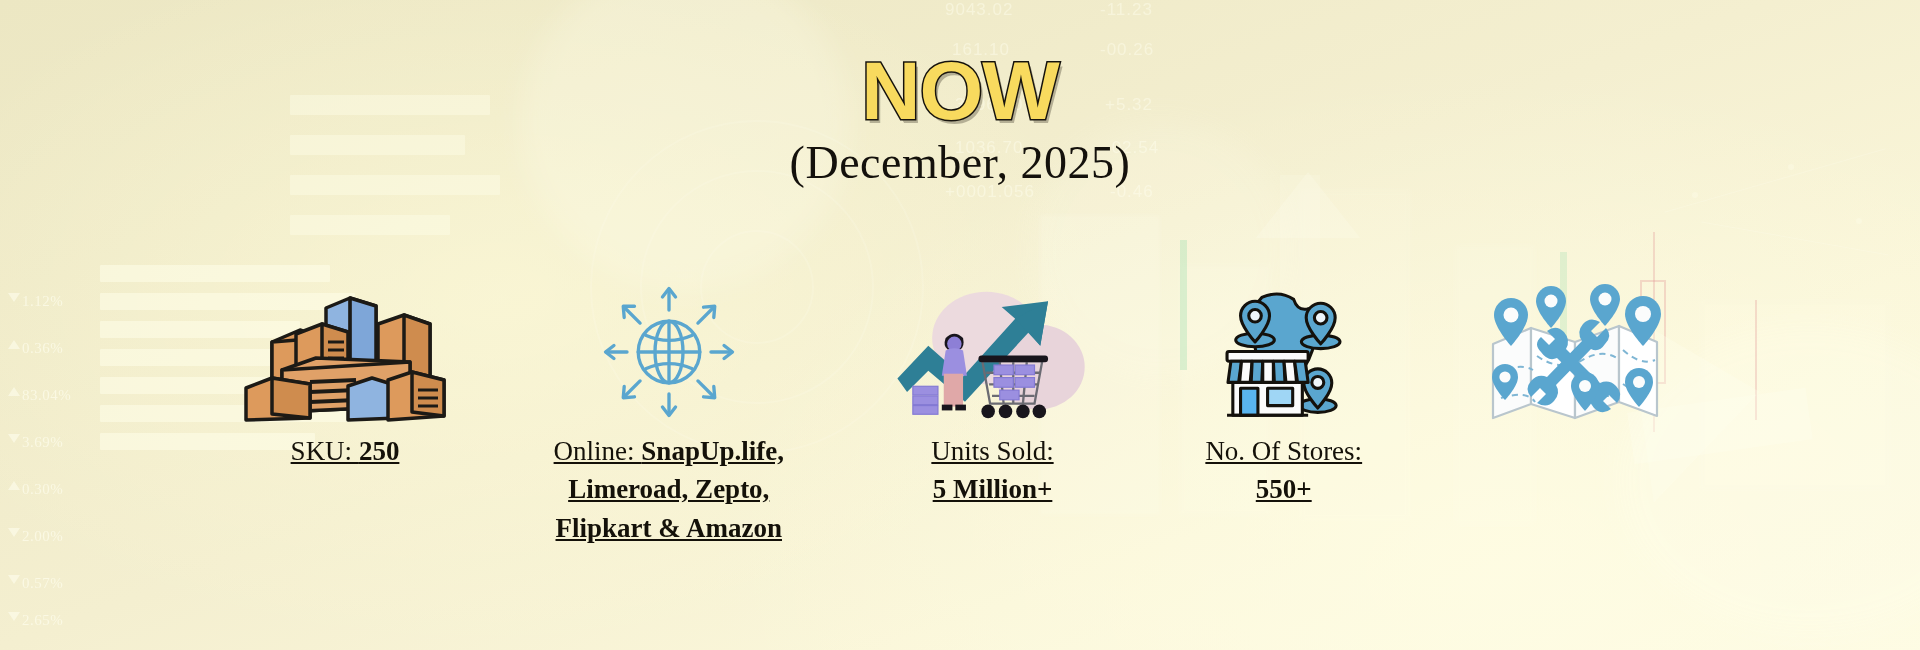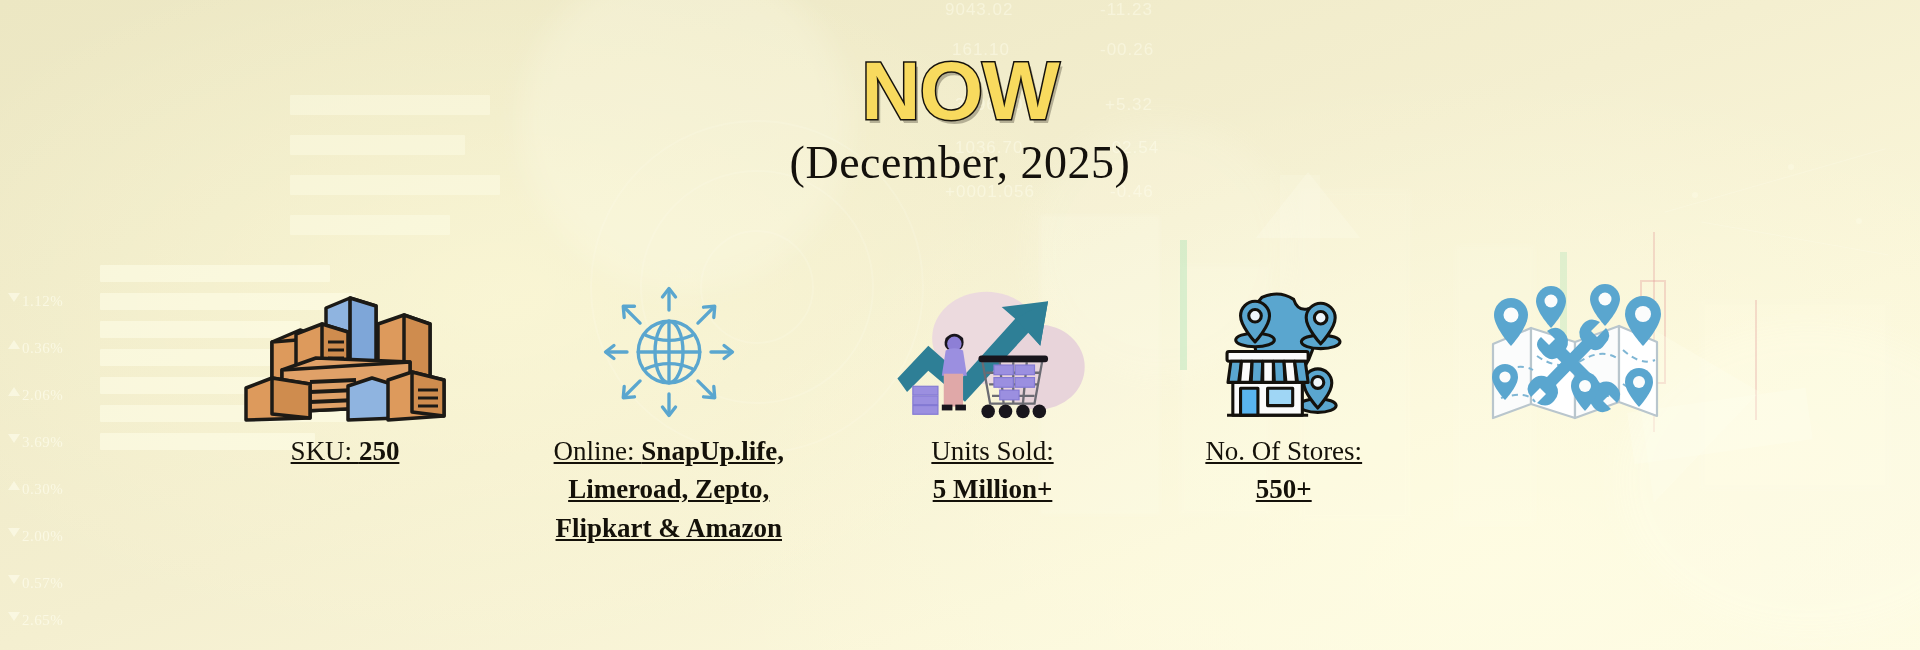--- a/index.html
+++ b/index.html
@@ -183,21 +183,21 @@
     <div class="bg-pct" style="top:293px;">
         <span class="tri dn"></span>
         <span>1.12%</span>
       </div>
     <div class="bg-pct" style="top:340px;">
         <span class="tri up"></span>
         <span>0.36%</span>
       </div>
     <div class="bg-pct" style="top:387px;">
         <span class="tri up"></span>
-        <span>2.06%</span>
+        <span>83.04%</span>
       </div>
     <div class="bg-pct" style="top:434px;">
         <span class="tri dn"></span>
         <span>3.69%</span>
       </div>
     <div class="bg-pct" style="top:481px;">
         <span class="tri up"></span>
         <span>0.30%</span>
       </div>
     <div class="bg-pct" style="top:528px;">

